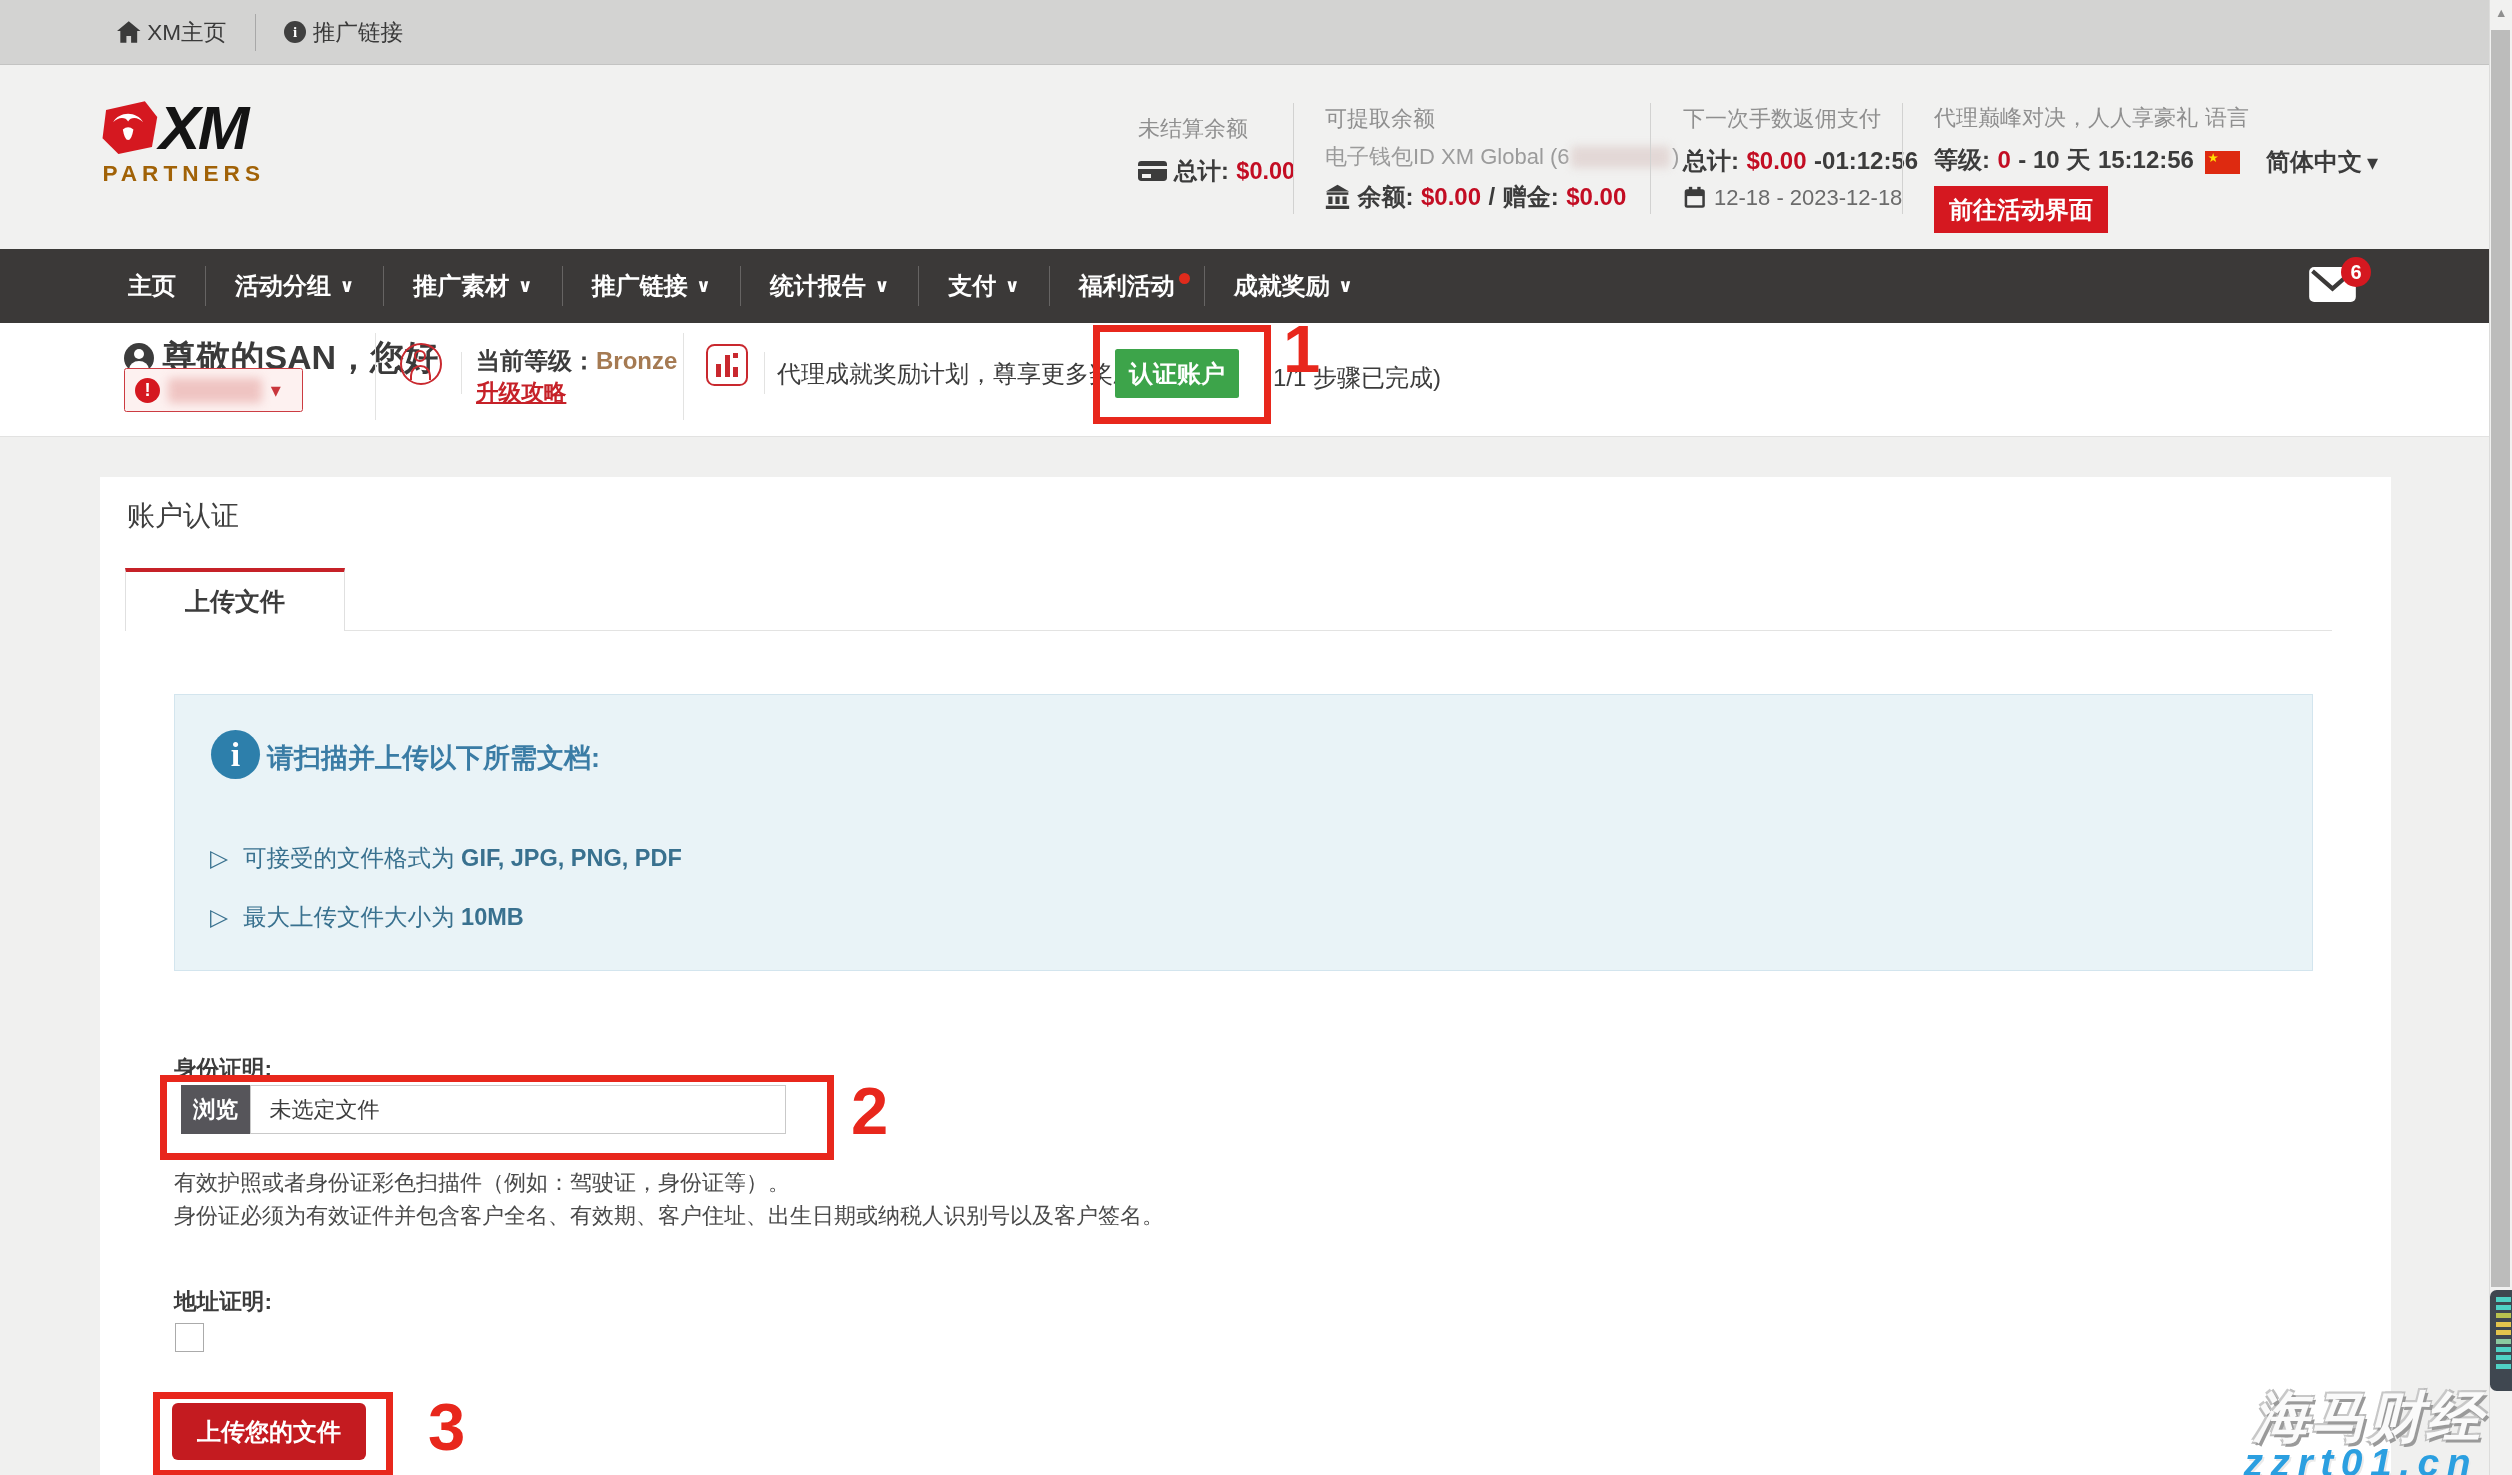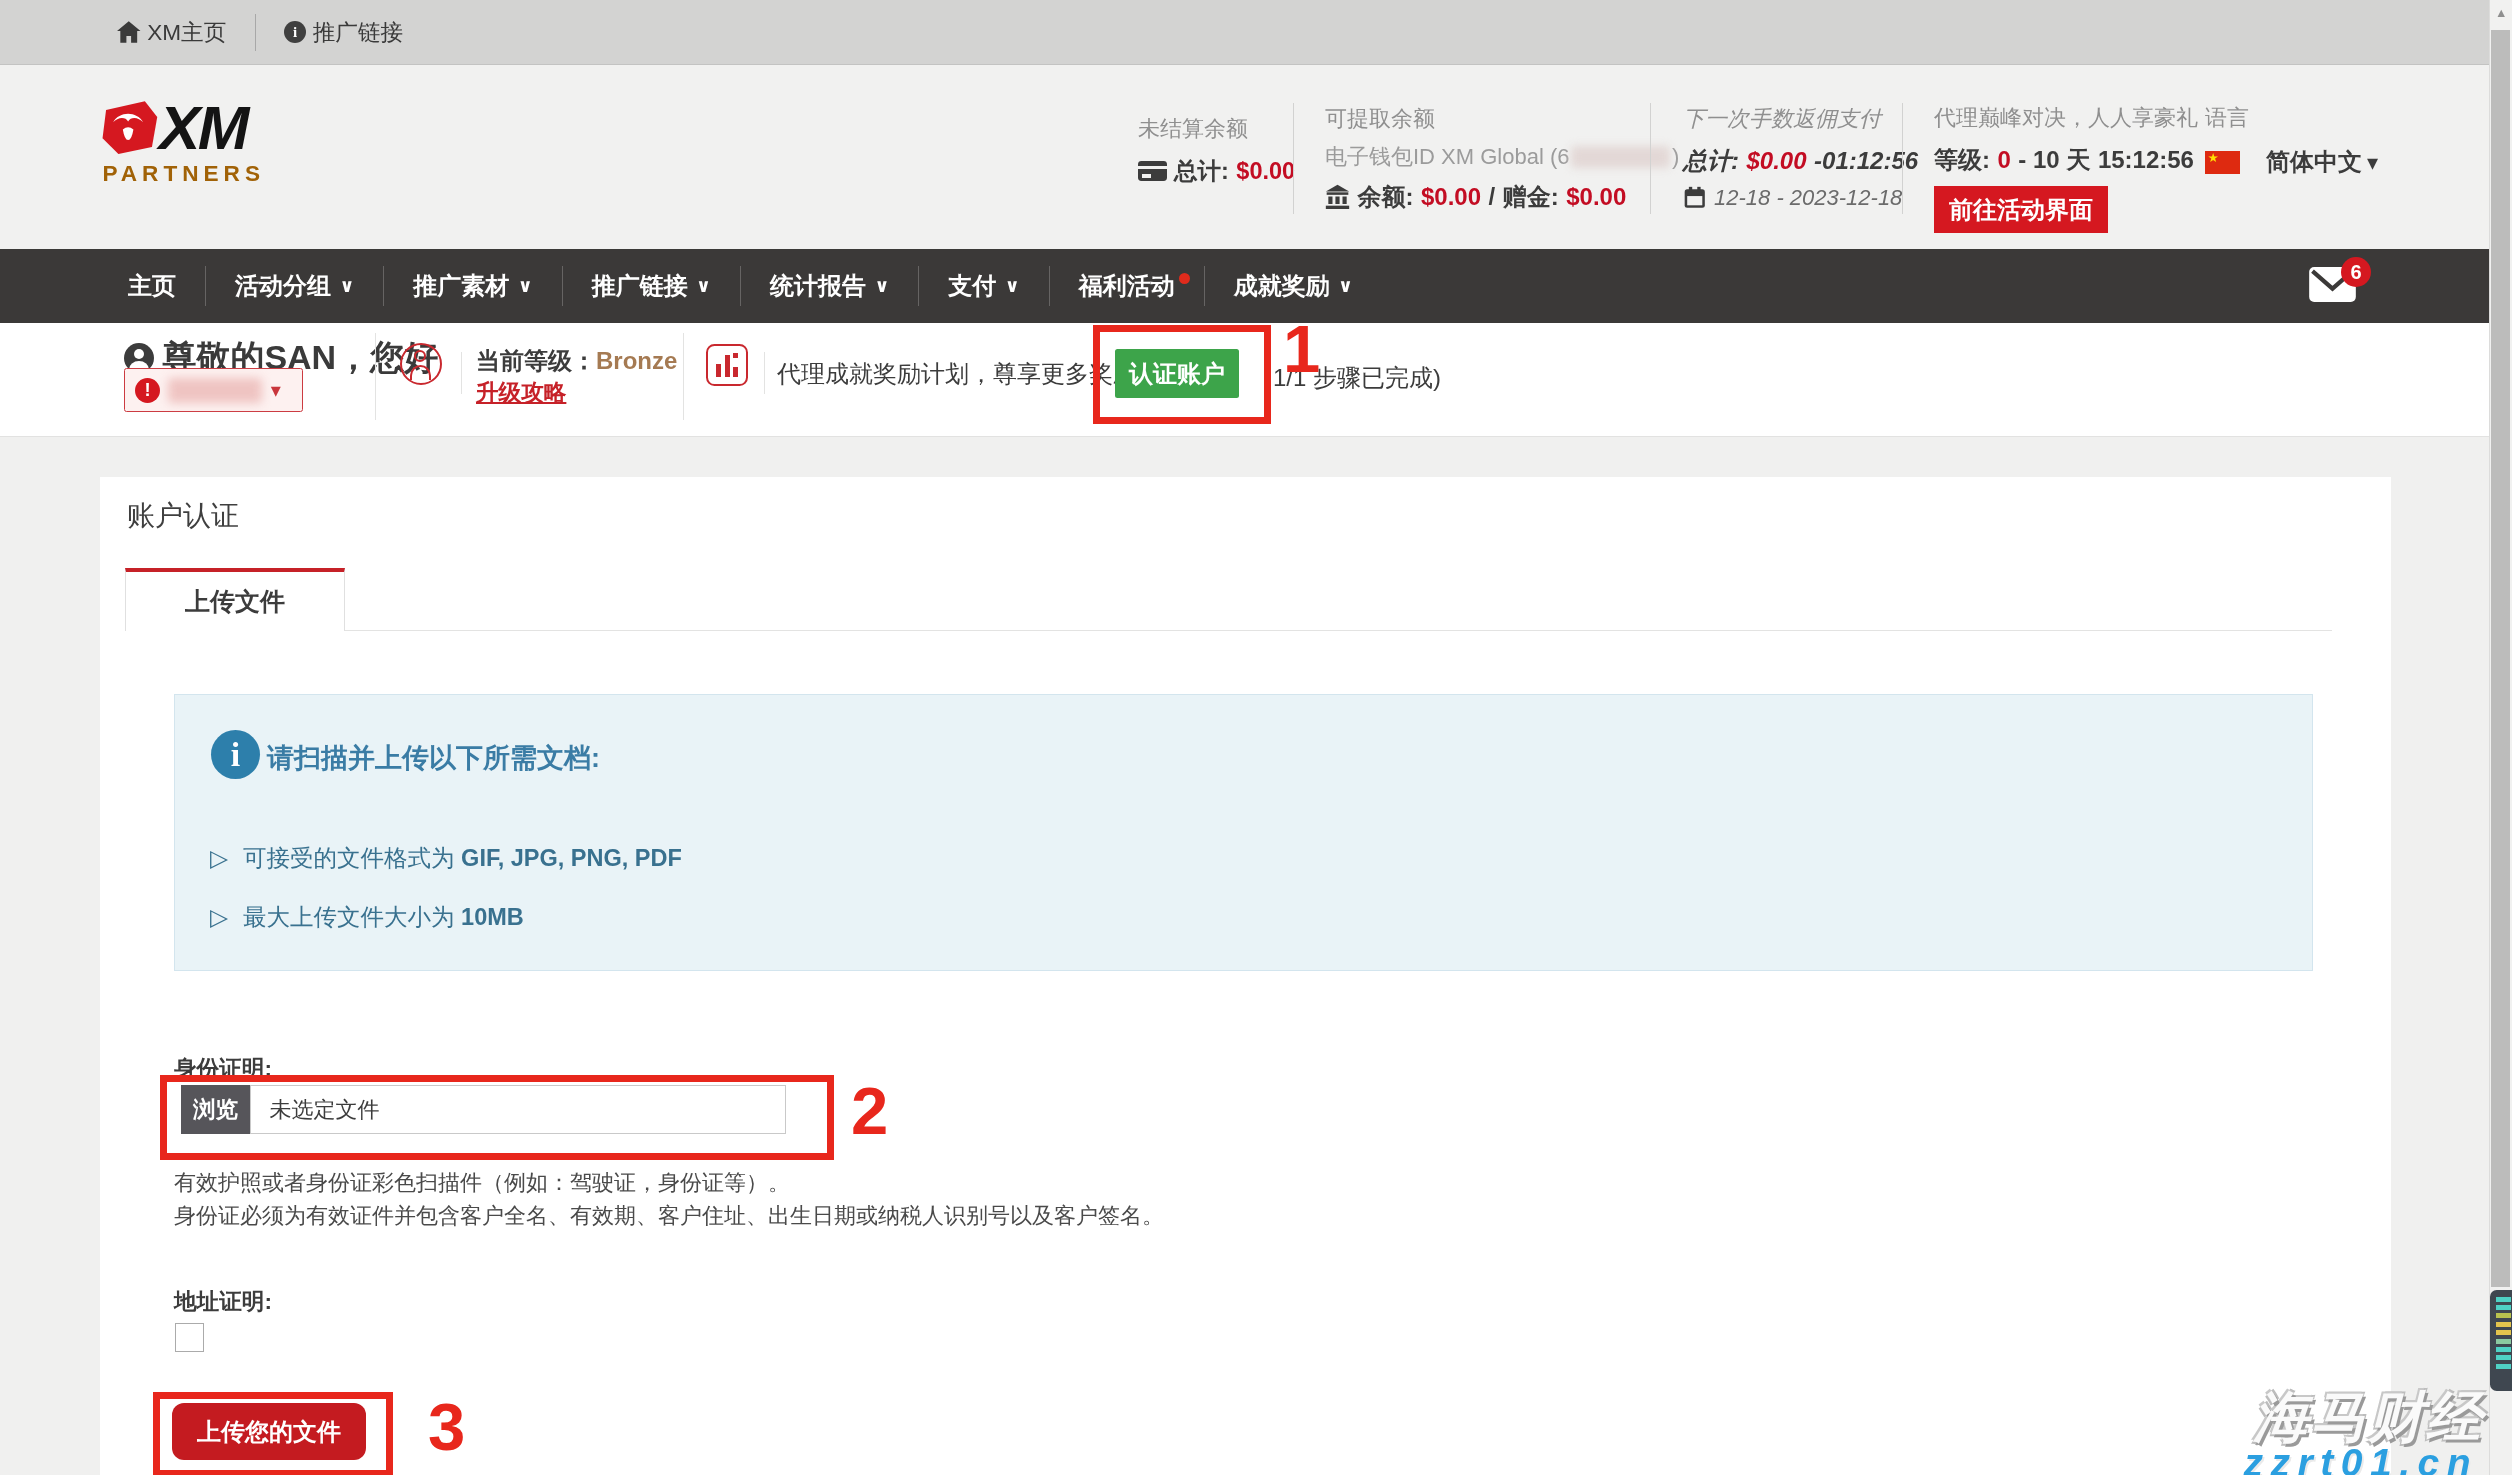--- a/index.html
+++ b/index.html
@@ -95,21 +95,21 @@
   .tri::before { content:"▷"; font-size:23.5px; color:#39718f; }
   .ibullet b { font-weight:bold; }
 
   .field-label { position:absolute; font-size:22.6px; font-weight:bold; color:#3c3c3c; }
   .browse-row { position:absolute; left:81px; top:608px; display:flex; align-items:stretch; z-index:45; }
   .browse-btn { width:69px; background:#56555a; color:#fff; font-size:22.6px; font-weight:bold; display:flex; align-items:center; justify-content:center; cursor:pointer; }
   .file-box { width:536px; height:49px; background:#fff; border:0.8px solid #c9c9c9; display:flex; align-items:center; padding-left:18.4px; font-size:22px; color:#3c3c3c; }
   .desc { position:absolute; left:74px; top:689px; font-size:22px; color:#4a4a4a; line-height:33px; }
   .checkbox { position:absolute; left:75px; top:846px; width:29px; height:29px; background:#fff; border:0.8px solid #ababab; cursor:pointer; }
   .cb-note { position:absolute; left:126px; top:851px; font-size:22.6px; color:#3c3c3c; }
-  .upload-btn { position:absolute; left:72px; top:926px; width:194px; height:57px; background:#c41b20; color:#fff; font-size:24px; font-weight:bold; border:none; border-radius:12px; display:flex; align-items:center; justify-content:center; cursor:pointer; z-index:45; }
+  .upload-btn { position:absolute; left:72px; top:926px; width:194px; height:57px; background:#c41b20; color:#fff; font-size:24px; font-weight:bold; border:none; border-radius:6px; display:flex; align-items:center; justify-content:center; cursor:pointer; z-index:45; }
 
   
   .scrollbar { position:absolute; right:0; top:0; width:23.5px; height:1475px; background:#f1f1f0; border-left:0.8px solid #dcdcdb; z-index:50; }
   .sb-arrow { position:absolute; left:0; top:5px; width:23.5px; text-align:center; color:#8f8f8f; cursor:pointer; }
   .sb-arrow::before { content:"▲"; font-size:12.6px; }
   .sb-thumb { position:absolute; left:1.7px; top:30px; width:19px; height:1257px; background:#bcbcbb; cursor:pointer; }
 
   
   .wm-eq { position:absolute; left:2490px; top:1290px; width:34px; height:101px; background:#3f4750; border-radius:6.7px 0 0 6.7px; padding:6.7px 0 0 5.9px; z-index:70; }
   .wm-eq i { display:block; width:15px; height:5px; margin-bottom:3.4px; }
@@ -174,21 +174,21 @@
         </svg>
       <b>余额:</b>
       <span class="red">$0.00</span>
       <b>/</b>
       <b>赠金:</b>
       <span class="red">$0.00</span>
     </div>
   </div>
   <div class="vdiv" style="left:1650px;"></div>
 
-  <div class="hcol" style="left:1683px;font-style:italic;">
+  <div class="hcol" style="left:1683px;">
     <div class="htitle">下一次手数返佣支付</div>
     <div class="hline" style="font-size:24px;">
       <b>总计:</b>
       <span class="red">$0.00</span>
       <b>-01:12:56</b>
     </div>
     <div class="gray-line" style="color:#6b6b6b;gap:7.5px;">
       <svg width="23.5" height="23.5" viewBox="0 0 28 28">
           <rect x="2" y="4" width="24" height="22" rx="3" fill="#3c3c3c"></rect>
           <rect x="5" y="12" width="18" height="11" fill="#f1f1f0"></rect>

